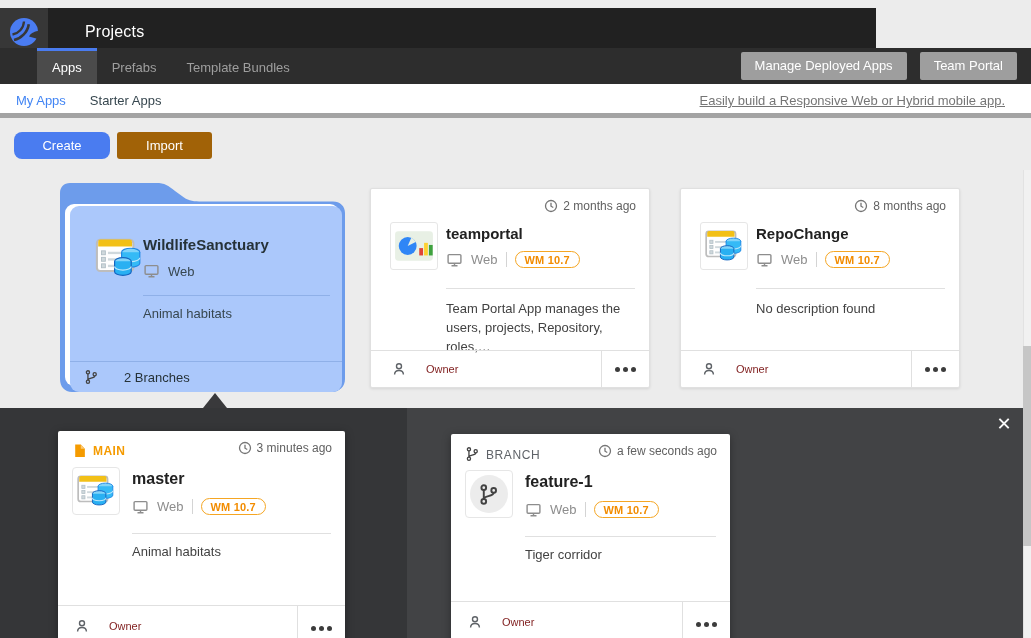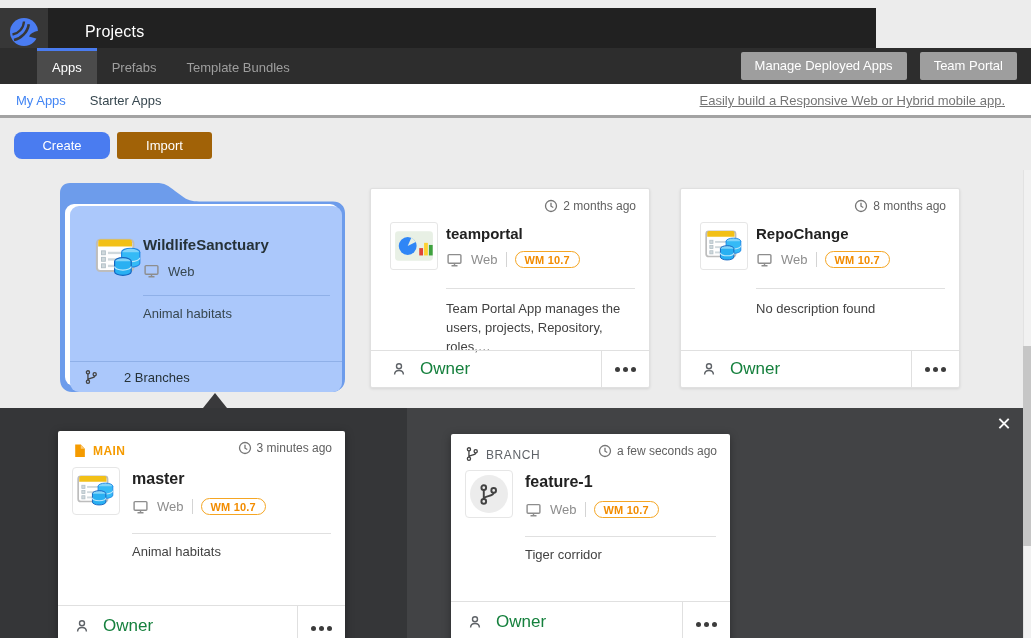--- a/index.html
+++ b/index.html
@@ -14,21 +14,21 @@
 
   
   .tabbar { position:absolute; left:0; top:48px; width:1031px; height:36px; background:#2d2d2d; }
   .tabs { position:absolute; left:17px; top:0; height:36px; display:flex;margin-left:20px; }
   .tab { padding:0 15px; line-height:33px; border-top:3px solid transparent; color:#9e9e9e; font-size:13px; cursor:pointer; }
   .tab.active { background:#4b4b4b; border-top-color:#4a7cf0; color:#fff; }
   .tabbar-actions { position:absolute; right:14px; top:4px; display:flex; gap:13px; }
   .gray-btn { height:28px; padding:0 14px; background:#9e9e9e; color:#fff; border:none; border-radius:2px; font-size:13px; font-family:inherit; line-height:28px; cursor:pointer; }
 
   
-  .subnav { position:absolute; left:0; top:84px; width:1031px; height:34px; background:#fff; border-bottom:3px solid #a3a3a3; }
+  .subnav { position:absolute; left:0; top:84px; width:1031px; height:34px; background:#fff; border-bottom:5px solid #a3a3a3; }
   .subnav-tabs { position:absolute; left:16px; top:0; display:flex; gap:24px; }
   .subnav-tab { line-height:33px; font-size:13px; color:#37474f; cursor:pointer; }
   .subnav-tab.active { color:#4285f4; }
   .subnav-hint { position:absolute; right:26px; top:0; line-height:33px; font-size:13px; color:#757575;text-decoration:underline; }
 
   
   .btn-create { position:absolute; left:14px; top:132px; width:96px; height:27px; background:#4a7cf0; color:#fff; border:none; border-radius:8px; font-size:13px; font-family:inherit; cursor:pointer; }
   .btn-import { position:absolute; left:117px; top:132px; width:95px; height:27px; background:#a16207; color:#fff; border:none; border-radius:3px; font-size:13px; font-family:inherit; cursor:pointer; }
 
   
@@ -47,21 +47,21 @@
   .card { position:absolute; width:280px; height:200px; background:#fff; border:1px solid #e0e0e0; border-radius:2px; box-shadow:0 1px 3px rgba(0,0,0,.10); }
   .time-row { position:absolute; right:13px; top:10px; display:flex; align-items:center; gap:5px; font-size:12px; color:#616161; }
   .icon-tile { position:absolute; left:19px; top:33px; width:48px; height:48px; border:1px solid #e6e6e6; border-radius:3px; background:#fff; display:flex; align-items:center; justify-content:center; }
   .card-title { position:absolute; left:75px; top:36px; font-size:15px; font-weight:bold; color:#212121; cursor:pointer; }
   .meta-row { position:absolute; left:75px; top:62px; display:flex; align-items:center; gap:8px; font-size:13px; color:#8d8d8d; }
   .pipe { width:1px; height:15px; background:#d4d4d4; }
   .badge { display:inline-block; border:1px solid #f5a623; color:#f28c00; font-size:11px; font-weight:bold; border-radius:10px; padding:2px 9px 1px; letter-spacing:.2px; }
   .card-divider { position:absolute; left:75px; right:14px; top:99px; height:1px; background:#e0e0e0; }
   .card-desc { position:absolute; left:75px; right:14px; top:110px; font-size:13px; color:#424242; line-height:19px; }
   .card-footer { position:absolute; left:0; right:0; bottom:0; height:37px; border-top:1px solid #e0e0e0; }
-  .owner { position:absolute; left:20px; top:0; height:36px; display:flex; align-items:center; gap:13px; font-size:17px; color:#15803d; }
+  .owner { position:absolute; left:20px; top:0; height:36px; display:flex; align-items:center; gap:19px; font-size:11px; color:#7f1d1d; }
   .dots-box { position:absolute; right:0; top:0; width:48px; height:100%; border-left:1px solid #e0e0e0; display:flex; align-items:center; justify-content:center; gap:3px; cursor:pointer; }
   .dots-box i { width:5px; height:5px; border-radius:50%; background:#3c3c3c; }
 
   
   .overlay { position:absolute; left:0; top:408px; width:1031px; height:230px; }
   .overlay-left { position:absolute; left:0; top:0; width:407px; height:100%; background:#353638; }
   .overlay-right { position:absolute; left:407px; top:0; width:624px; height:100%; background:#424345; }
   .overlay-pointer { position:absolute; left:203px; top:-15px; width:0; height:0; border-left:12px solid transparent; border-right:12px solid transparent; border-bottom:15px solid #39393b; }
   .overlay-close { position:absolute; right:15px; top:4px; width:24px; height:24px; color:#fafafa; font-size:18px; line-height:24px; text-align:center; cursor:pointer; }
 

